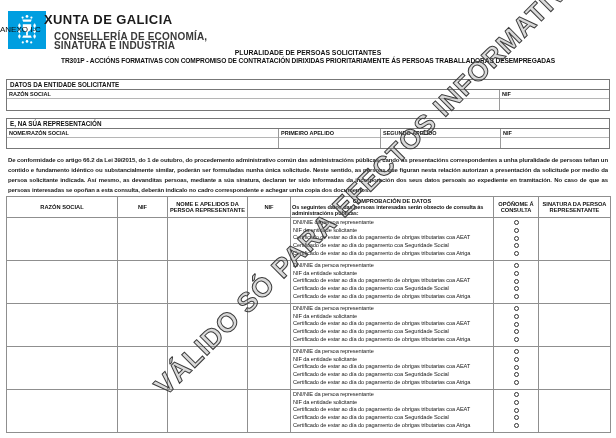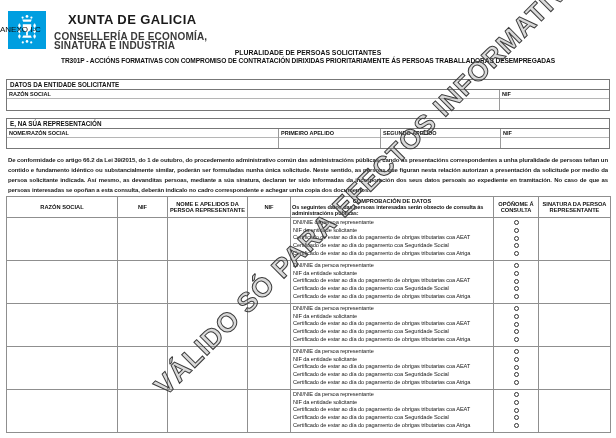--- a/index.html
+++ b/index.html
@@ -2,21 +2,21 @@
 <html><head>
 <meta charset="utf-8">
 <style>
   html,body{margin:0;padding:0;background:#fff;}
   .page{
     position:relative;width:616px;height:438px;background:#fff;
     font-family:"Liberation Sans",sans-serif;color:#111;overflow:hidden;
   }
   
   .logo-svg{position:absolute;left:8px;top:11px;}
-  .org-name{position:absolute;left:68px;top:12px;font-size:13px;font-weight:bold;letter-spacing:.4px;color:#1a1a1a;}
+  .org-name{position:absolute;left:44px;top:12px;font-size:13px;font-weight:bold;letter-spacing:.4px;color:#1a1a1a;}
   .dept{position:absolute;left:54px;top:32px;font-size:10px;line-height:9px;font-weight:bold;color:#3a3a3a;letter-spacing:.2px;}
   .annex{position:absolute;left:0;right:0;top:25px;text-align:left;font-size:8px;font-weight:normal;}
   .subtitle1{position:absolute;left:0;right:0;top:49px;text-align:center;font-size:6.8px;font-weight:bold;}
   .subtitle2{position:absolute;left:0;right:0;top:57px;text-align:center;font-size:6.6px;font-weight:bold;letter-spacing:-.1px;white-space:nowrap;}
   
   .sec{position:absolute;left:6px;width:602px;border:1px solid #777;background:#fff;}
   .sec-entidade{top:79px;height:30px;}
   .sec-representacion{top:118px;height:29px;}
   .sec-title{height:8px;border-bottom:1px solid #777;font-size:6.3px;font-weight:bold;padding:1px 0 0 3px;}
   .sec-grid{display:flex;position:absolute;left:0;right:0;top:10px;bottom:0;}

